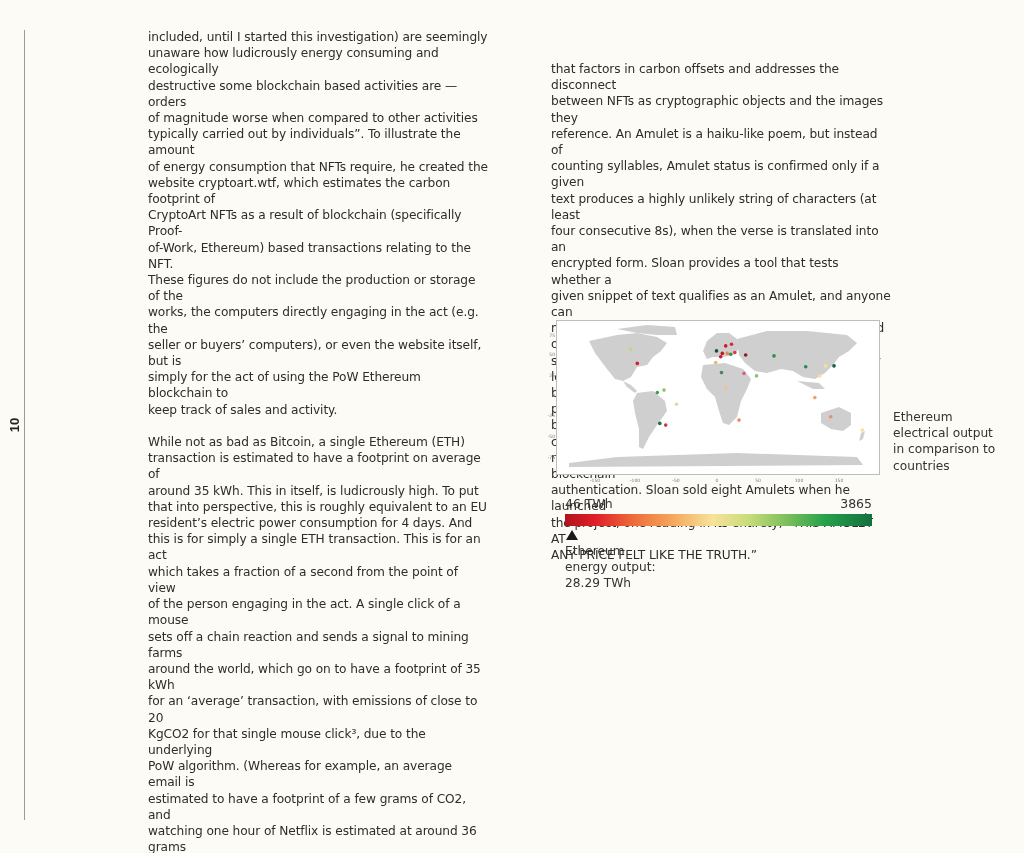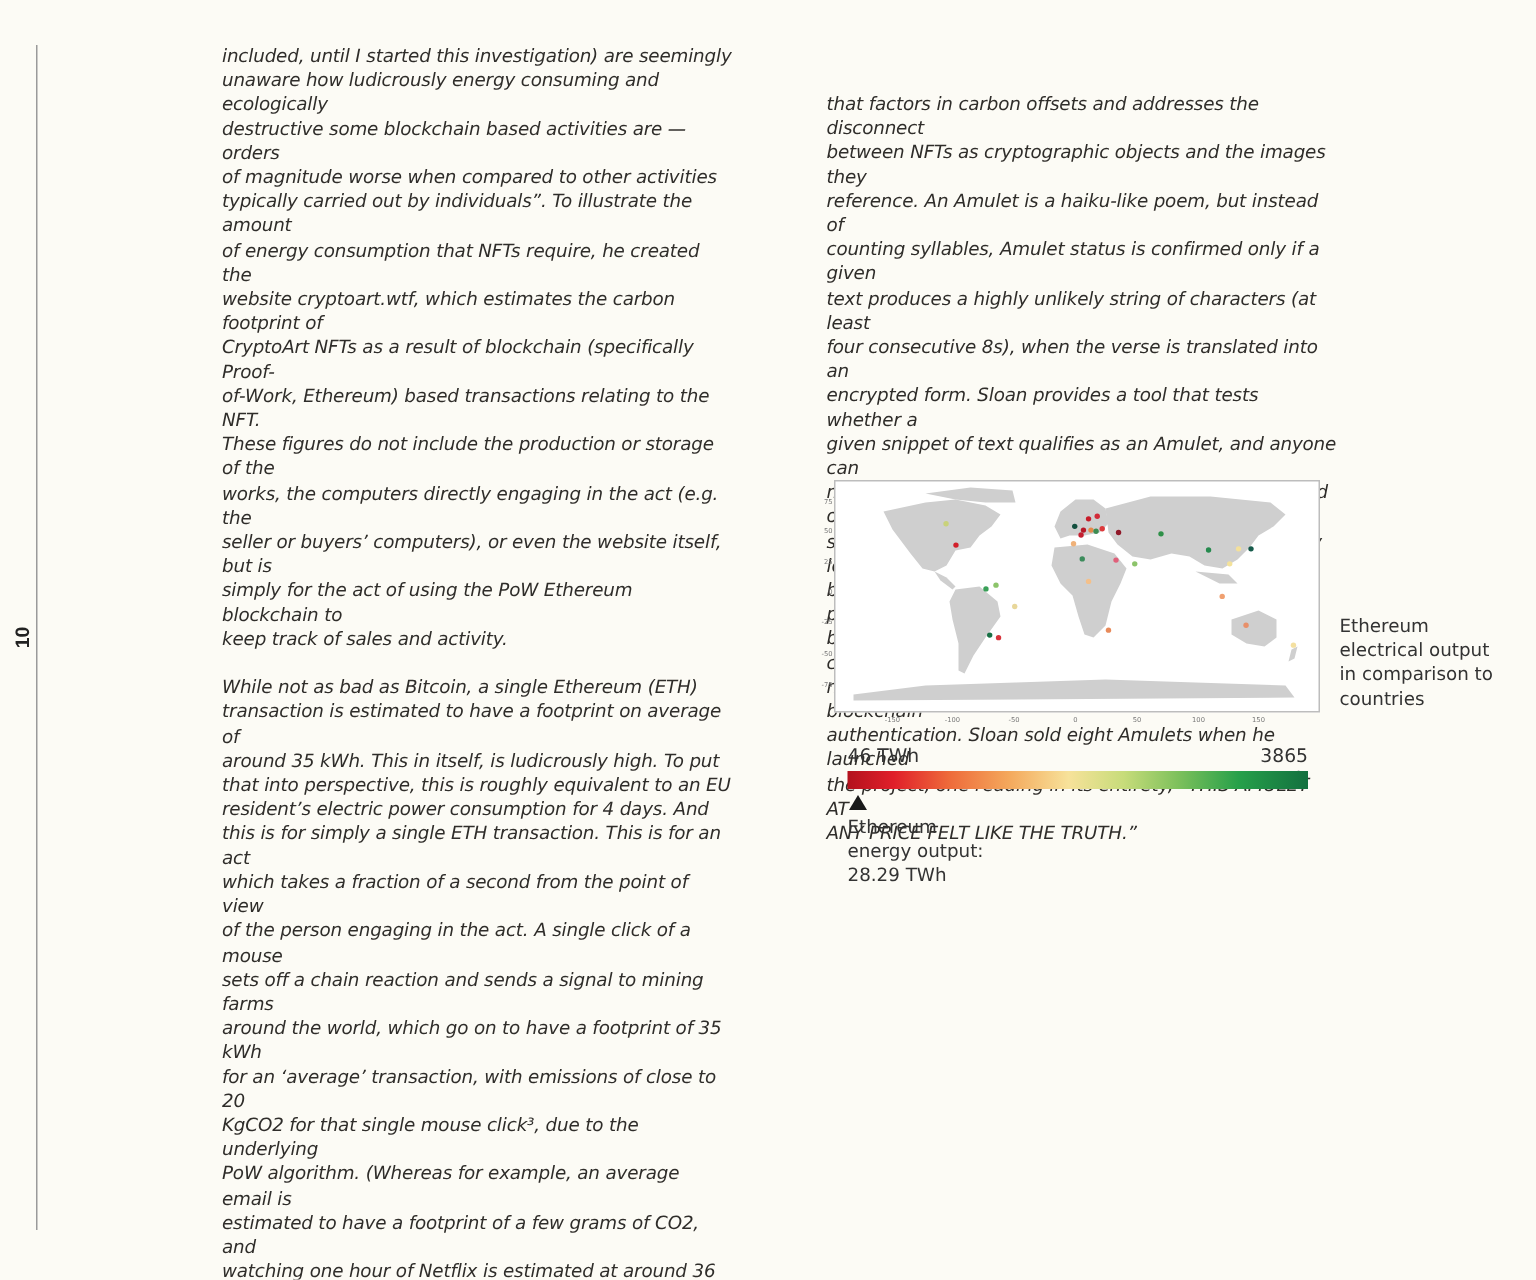--- a/index.html
+++ b/index.html
@@ -16,21 +16,21 @@
     color: #222; text-align: center; line-height: 20px;
   }
   .margin-rule {
     position: absolute; left: 24px; top: 30px; width: 1px; height: 790px;
     background: #9a9a9a;
   }
   .col {
     position: absolute; font-size: 12.2px; line-height: 16.2px; letter-spacing: -0.1px;
     color: #2f2d2a;
   }
-  .col p { margin: 0 0 16.2px 0; white-space: pre-line; font-style: italic; }
+  .col p { margin: 0 0 16.2px 0; white-space: pre-line; }
   .col-left { left: 148px; top: 29px; width: 340px; }
   .col-right { left: 551px; top: 29px; width: 340px; margin-top: 32px; }
 
   .map-frame {
     position: absolute; left: 556px; top: 320px; width: 322px; height: 153px;
     border: 1px solid #bdbdbd; background: #ffffff;
   }
   .map-svg { position: absolute; left: 0; top: 0; }
   .y-tick {
     position: absolute; left: -14px; font-size: 4.5px; color: #777; width: 12px; text-align: right;

